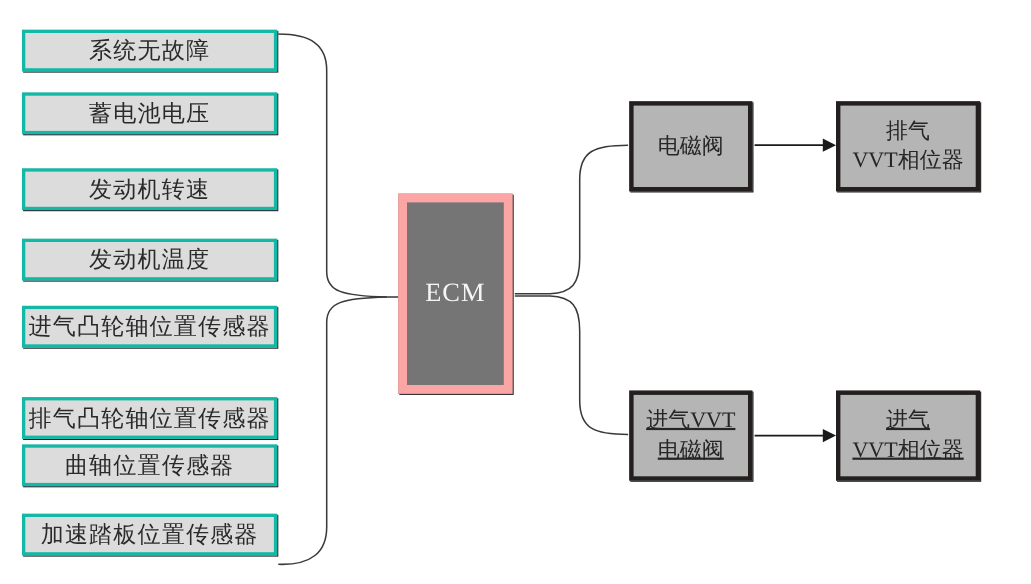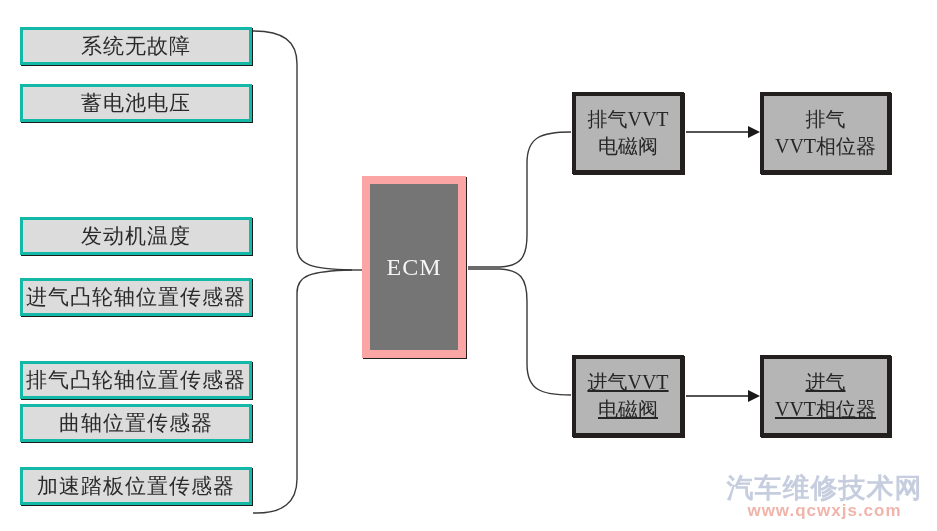--- a/index.html
+++ b/index.html
@@ -111,20 +111,23 @@
       <polygon points="748,390 760,396 748,402"></polygon>
     </g>
   </svg>
 
   <div class="box input-box" style="top:27px">
     <span>系统无故障</span>
   </div>
   <div class="box input-box" style="top:84px">
     <span>蓄电池电压</span>
   </div>
+  <div class="box input-box" style="top:153px">
+    <span>发动机转速</span>
+  </div>
   <div class="box input-box" style="top:278px">
     <span>进气凸轮轴位置传感器</span>
   </div>
   <div class="box input-box" style="top:217px">
     <span>发动机温度</span>
   </div>
   <div class="box input-box" style="top:361px">
     <span>排气凸轮轴位置传感器</span>
   </div>
   <div class="box input-box" style="top:404px">
@@ -133,21 +136,20 @@
   <div class="box input-box" style="top:467px">
     <span>加速踏板位置传感器</span>
   </div>
 
   <div class="box ecm-box">
     <span>ECM</span>
   </div>
 
   <div class="box output-box solenoid row-top">
     <div>
-      <div>排气VVT</div>
       <div>电磁阀</div>
     </div>
   </div>
   <div class="box output-box phaser row-top">
     <div>
       <div>排气</div>
       <div>VVT相位器</div>
     </div>
   </div>
 
@@ -157,18 +159,14 @@
       <div>电磁阀</div>
     </div>
   </div>
   <div class="box output-box phaser row-bottom">
     <div>
       <div>进气</div>
       <div>VVT相位器</div>
     </div>
   </div>
 
-  <div class="watermark">
-    <div class="site-name">汽车维修技术网</div>
-    <div class="site-url">www.qcwxjs.com</div>
-  </div>
 
 </div>
 
 </body></html>

